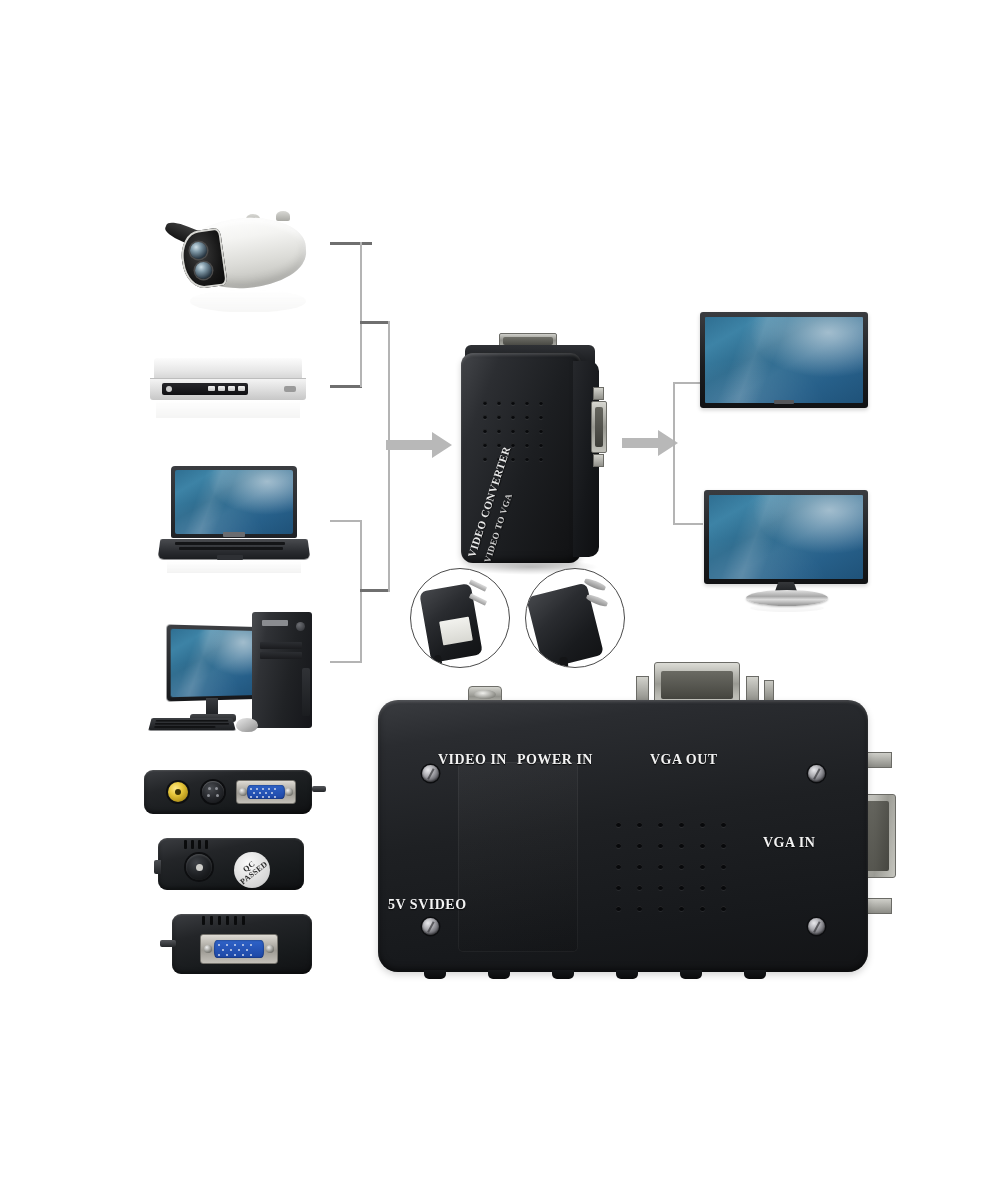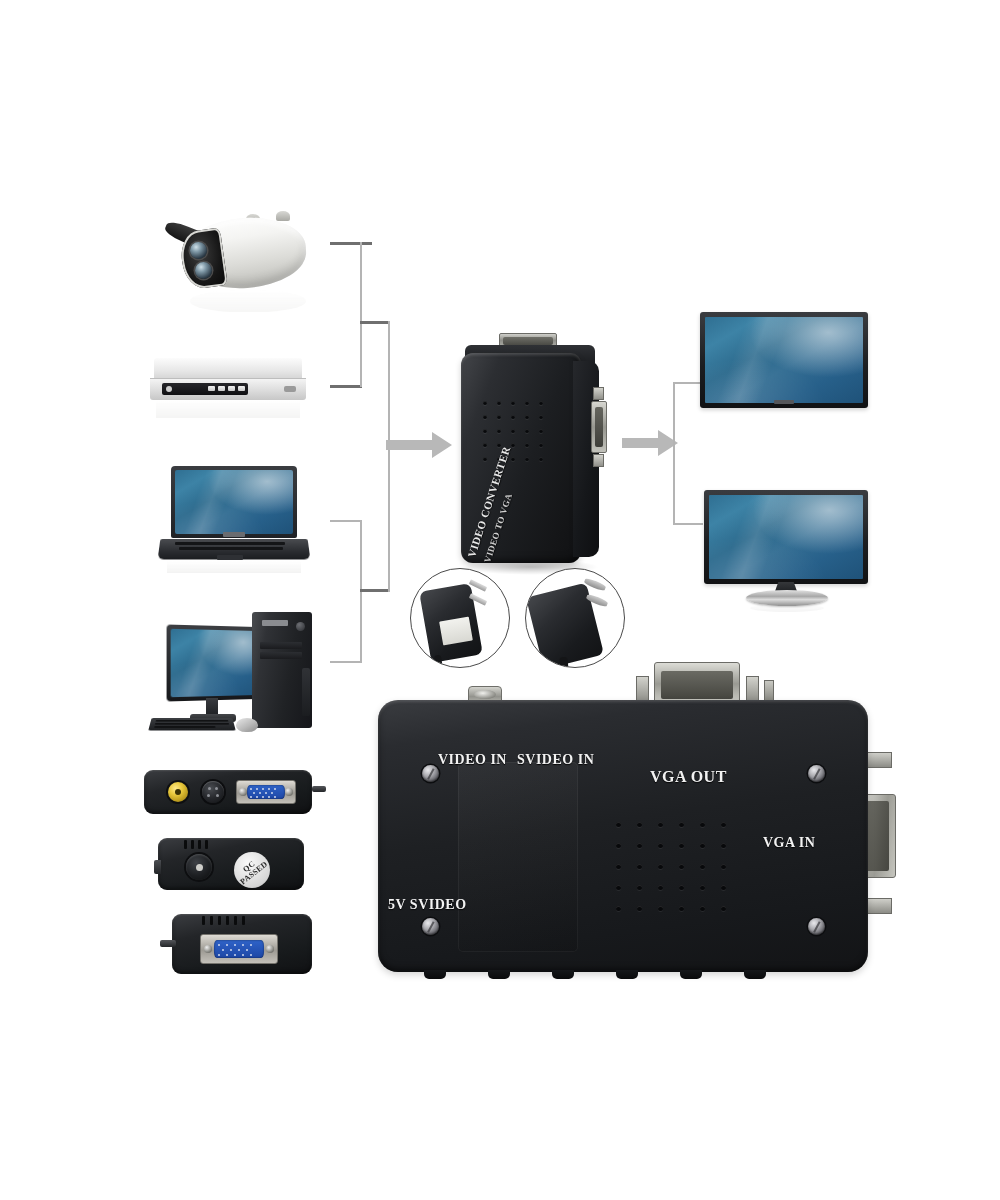--- a/index.html
+++ b/index.html
@@ -522,22 +522,22 @@
   <div class="abs" style="left:862px; top:794px; width:34px; height:84px;
               background: linear-gradient(100deg,#dcdcd6,#9c9c95 55%,#c6c6bf); border:1px solid #6b6b66; border-radius:0 3px 3px 0;">
     <div class="abs" style="left:2px; top:6px; right:6px; bottom:6px; background: linear-gradient(100deg,#6e6e67,#464640); border-radius:2px;"></div>
   </div>
   <div class="abs" style="left:866px; top:898px; width:26px; height:16px; background: linear-gradient(#cfcfc9,#8c8c86); border:1px solid #6b6b66;"></div>
 
   <div class="abs" id="main-device">
     <div class="plate"></div>
 
     <div class="dev-label" style="left:60px; top:52px; font-size:14px;">VIDEO IN</div>
-    <div class="dev-label" style="left:139px; top:52px; font-size:14px;">SVIDEO IN</div>
-    <div class="dev-label" style="left:272px; top:68px; font-size:16px;">VGA OUT</div>
+    <div class="dev-label" style="left:139px; top:52px; font-size:14px;">POWER IN</div>
+    <div class="dev-label" style="left:272px; top:52px; font-size:14px;">VGA OUT</div>
     <div class="dev-label" style="left:385px; top:135px; font-size:14px;">VGA IN</div>
     <div class="dev-label" style="left:10px; top:197px; font-size:14px;">5V SVIDEO</div>
 
     <div class="screw" style="left:44px; top:65px;"></div>
     <div class="screw" style="left:430px; top:65px;"></div>
     <div class="screw" style="left:44px; top:218px;"></div>
     <div class="screw" style="left:430px; top:218px;"></div>
 
     <div class="abs" style="left:238px; top:122px; width:112px; height:92px;">
       <div class="vent-dot" style="left:0px;   top:0px;"></div>

